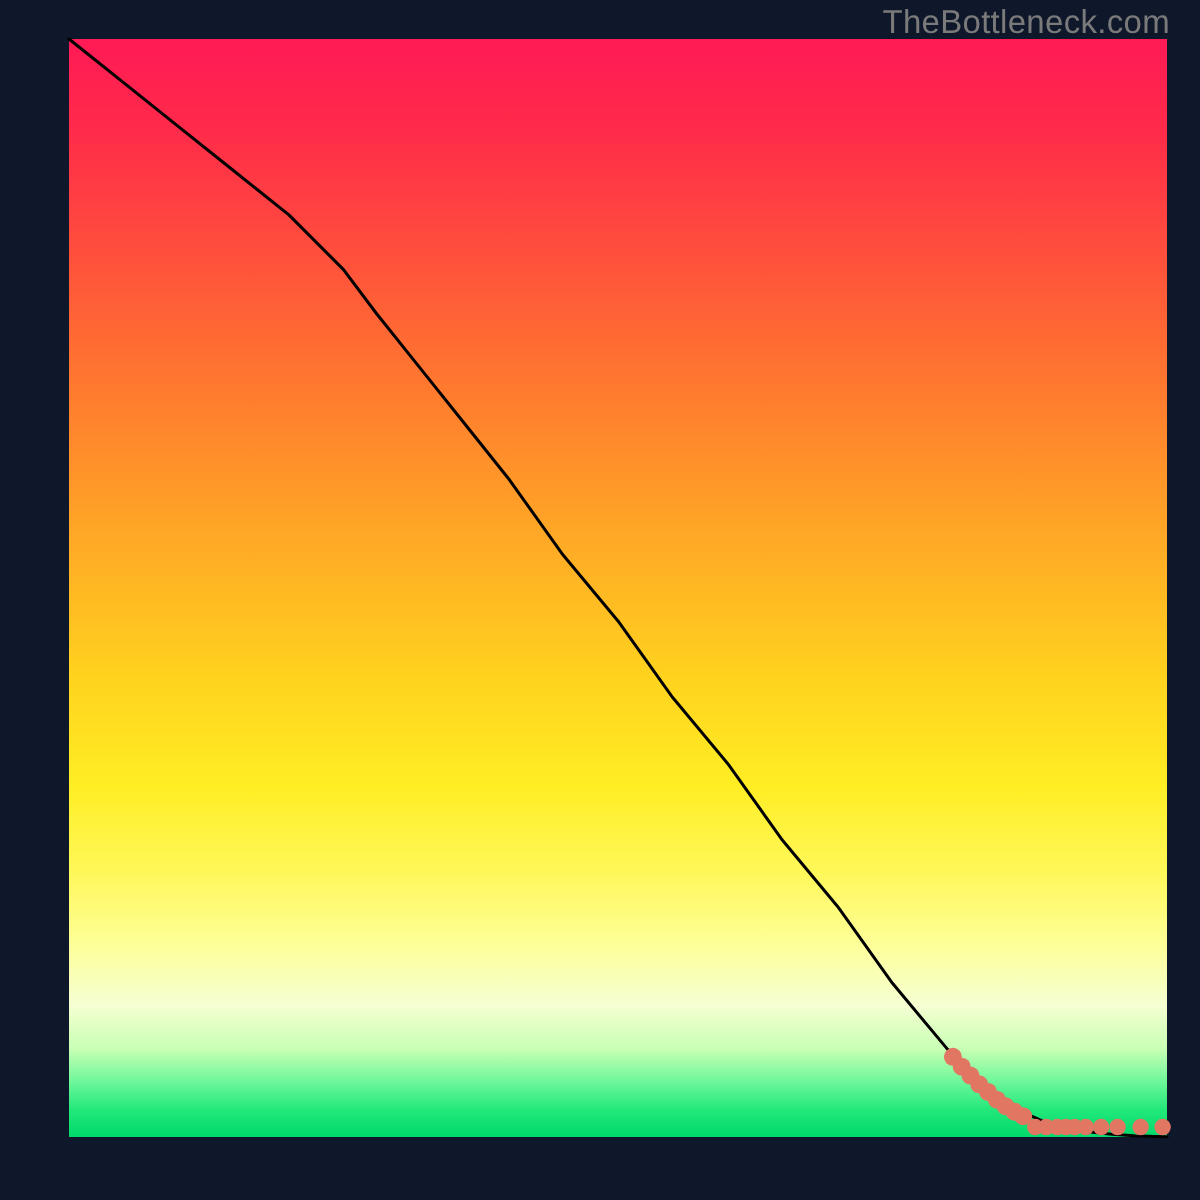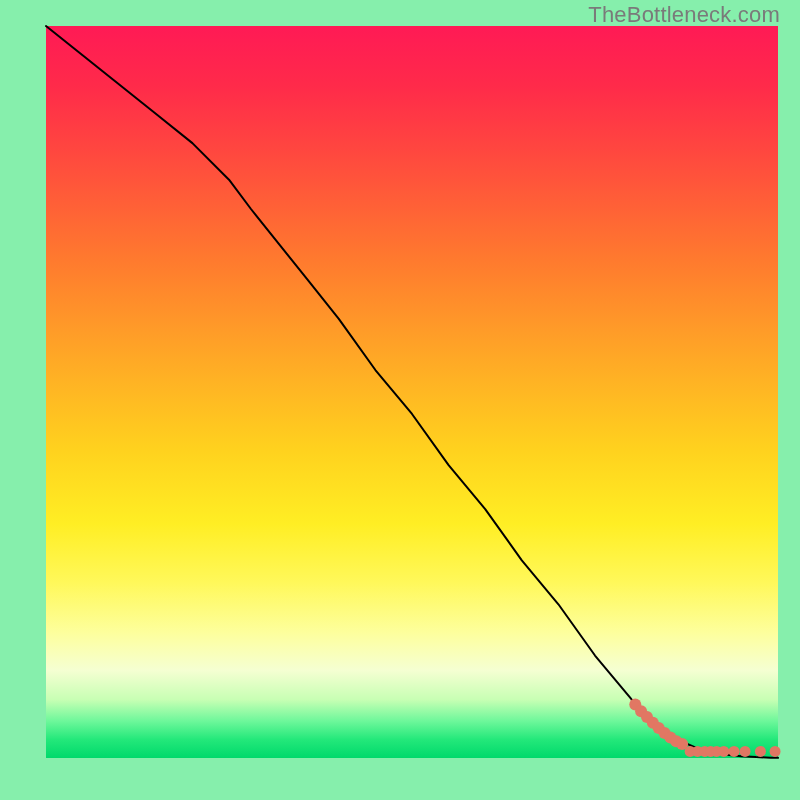--- a/index.html
+++ b/index.html
@@ -8,21 +8,21 @@
     width: 800px;
     height: 800px;
     background: #000;
     font-family: Arial, Helvetica, sans-serif;
     overflow: hidden;
   }
   .frame {
     position: relative;
     width: 800px;
     height: 800px;
-    background: #86efac;
+    background: #0f172a;
   }
   .plot {
     position: absolute;
     left: 46px;
     top: 26px;
     width: 732px;
     height: 732px;
     
     background: linear-gradient(to bottom,
       #ff1a55 0%,

